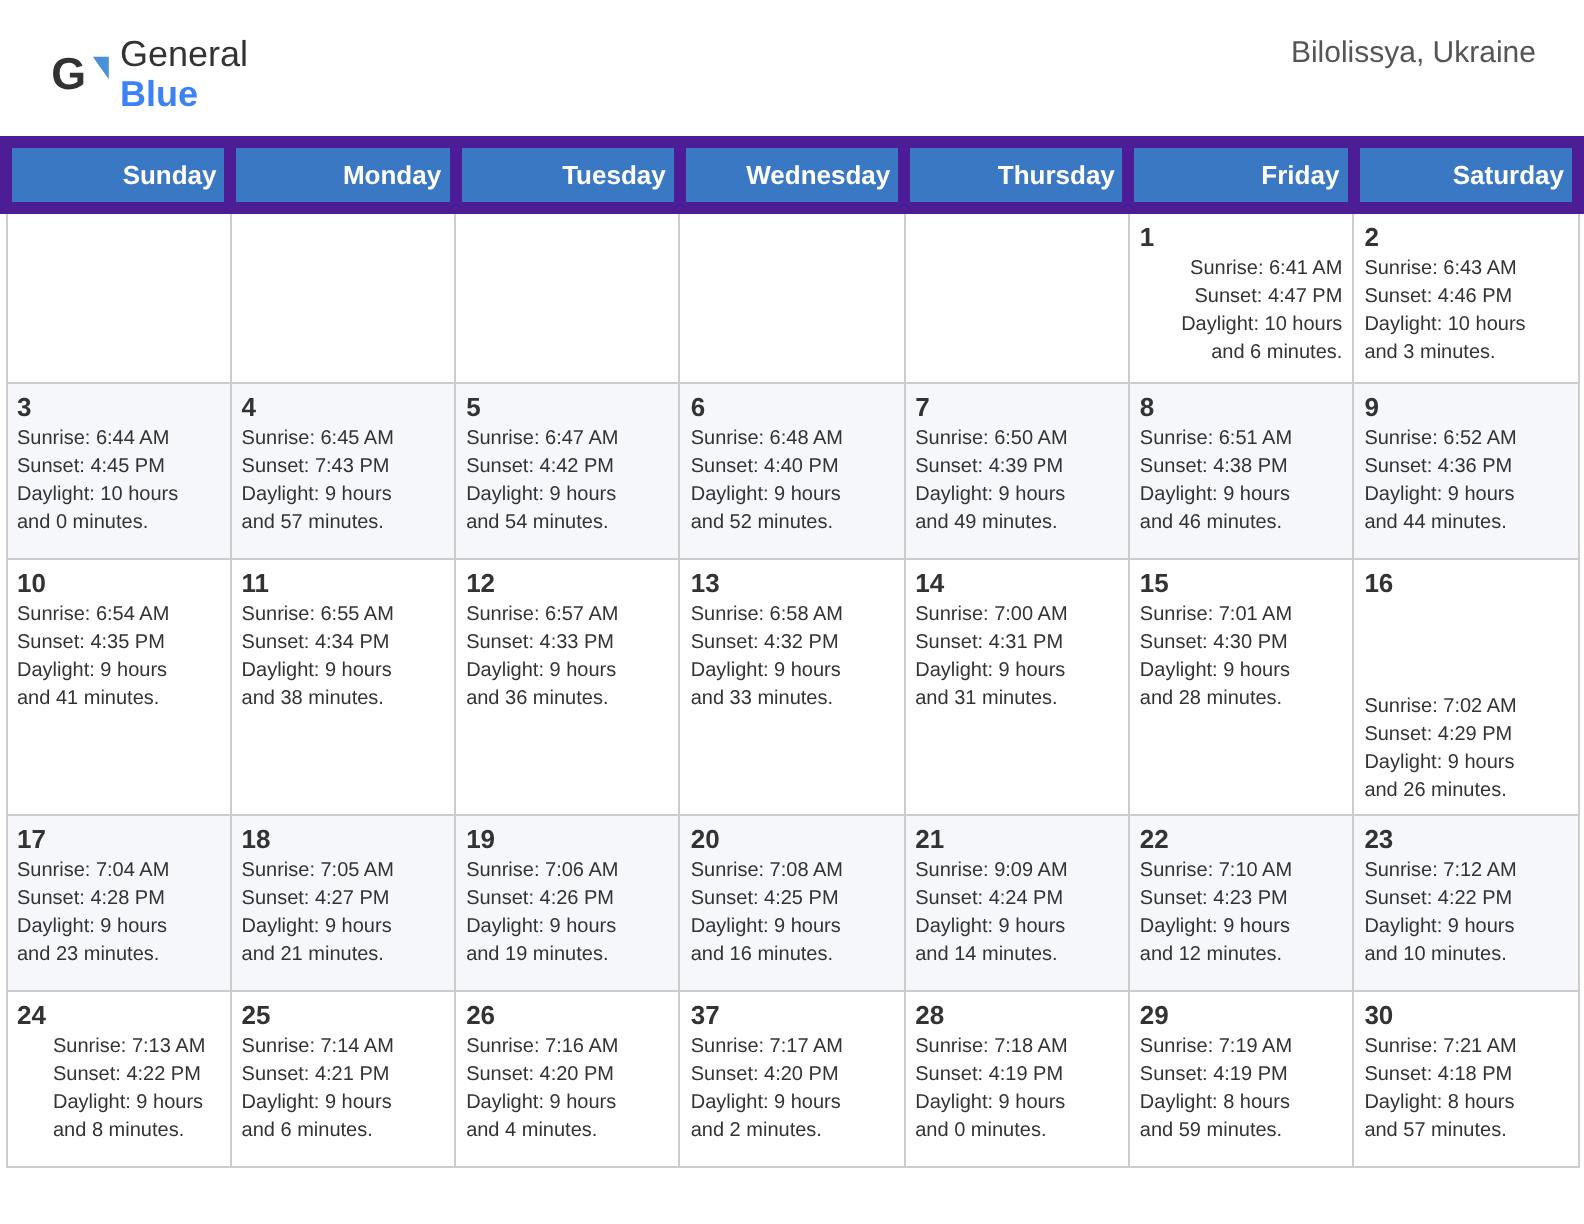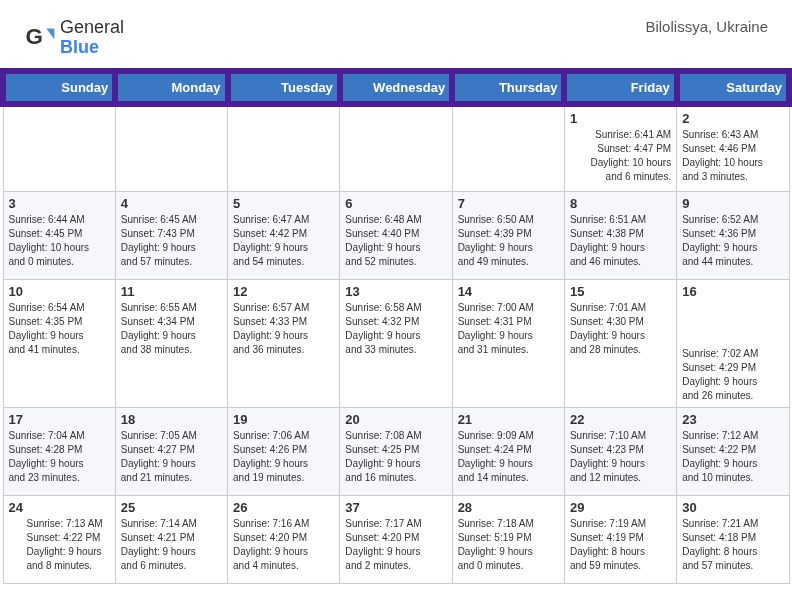--- a/index.html
+++ b/index.html
@@ -325,21 +325,21 @@
         <td>
           <span class="day-num">37</span>
           <div class="day-info" style="white-space: pre-line;">Sunrise: 7:17 AM
 Sunset: 4:20 PM
 Daylight: 9 hours
 and 2 minutes.</div>
         </td>
         <td>
           <span class="day-num">28</span>
           <div class="day-info" style="white-space: pre-line;">Sunrise: 7:18 AM
-Sunset: 5:19 PM
+Sunset: 4:19 PM
 Daylight: 9 hours
 and 0 minutes.</div>
         </td>
         <td>
           <span class="day-num">29</span>
           <div class="day-info" style="white-space: pre-line;">Sunrise: 7:19 AM
 Sunset: 4:19 PM
 Daylight: 8 hours
 and 59 minutes.</div>
         </td>

